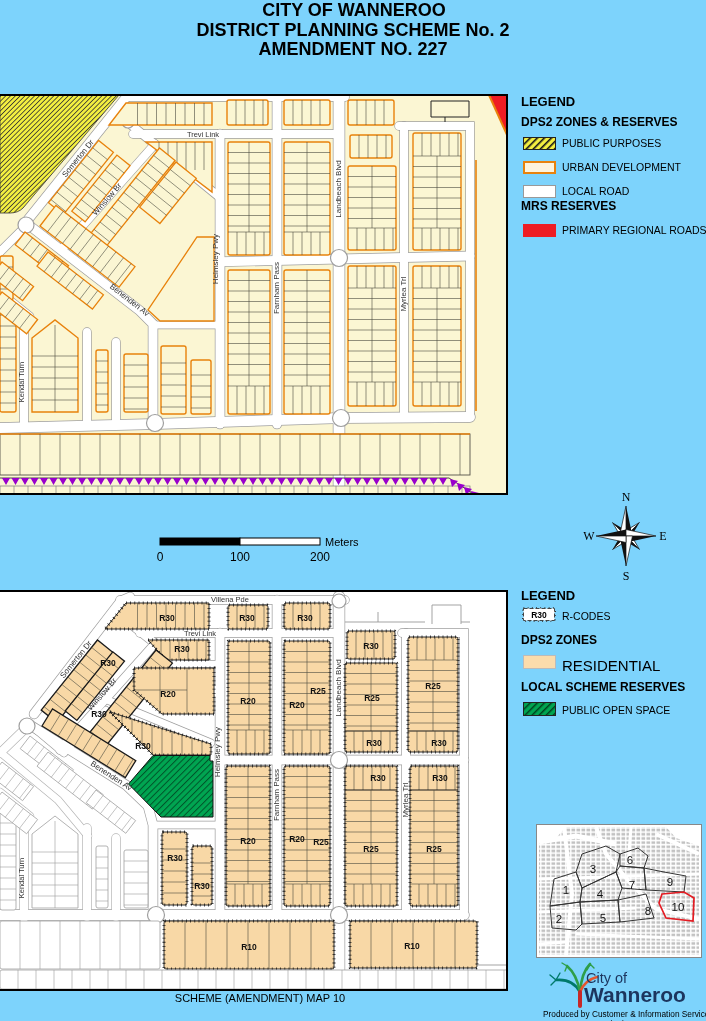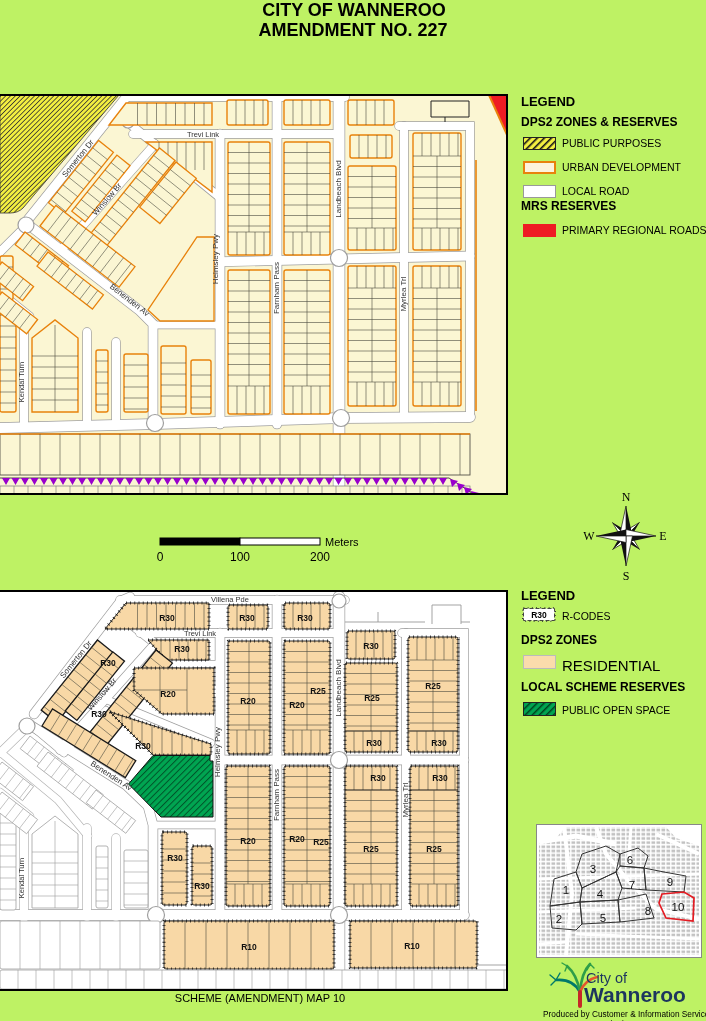--- a/index.html
+++ b/index.html
@@ -1,17 +1,18 @@
 <!DOCTYPE html>
 <html><head><meta charset="utf-8"><title>DPS2 Amendment 227</title>
-<style>html,body{margin:0;padding:0}body{font-family:"Liberation Sans",sans-serif;}#page{position:relative;width:706px;height:1021px;background:#bef264;overflow:hidden}</style></head><body>
+<style>html,body{margin:0;padding:0}body{font-family:"Liberation Sans",sans-serif;}#page{position:relative;width:706px;height:1021px;background:#7dd3fc;overflow:hidden}</style></head><body>
 <div id="page">
 
 <div style="position:absolute;left:0;top:0;width:706px;text-align:center;font-weight:bold;font-size:18px;line-height:19.5px;padding-top:1px">
       <div style="margin-left:2px">CITY OF WANNEROO</div>
+      <div>DISTRICT PLANNING SCHEME No. 2</div>
       <div>AMENDMENT NO. 227</div>
     </div>
 <svg width="508" height="401" viewBox="0 94 508 401" style="position:absolute;left:0;top:94px">
       <rect x="0" y="94" width="508" height="401" fill="#FBF6D3"></rect>
       <defs>
         <pattern id="yh" width="3.4" height="3.4" patternUnits="userSpaceOnUse" patternTransform="rotate(45)">
           <rect width="3.4" height="3.4" fill="#F3EF40"></rect>
           <rect width="0.8" height="3.4" fill="#333"></rect>
         </pattern>
       </defs>

